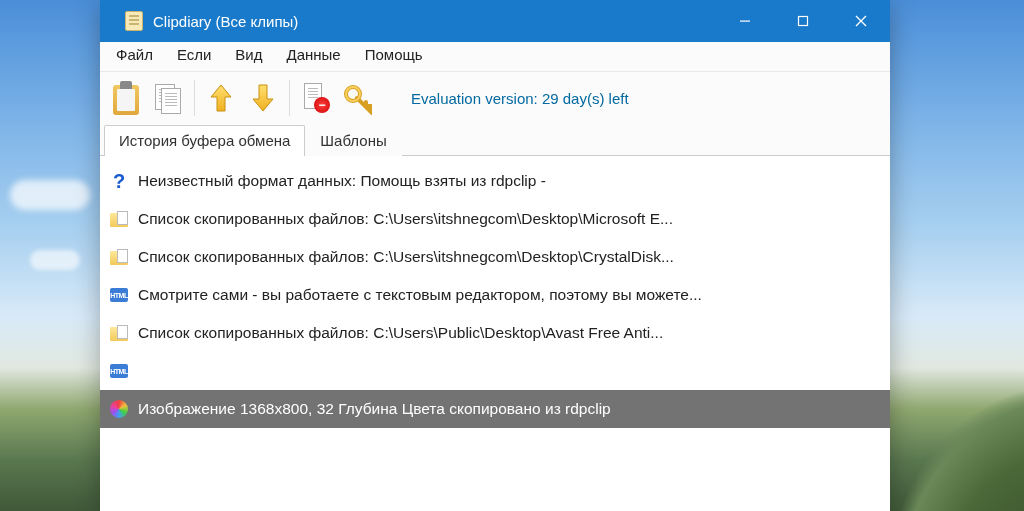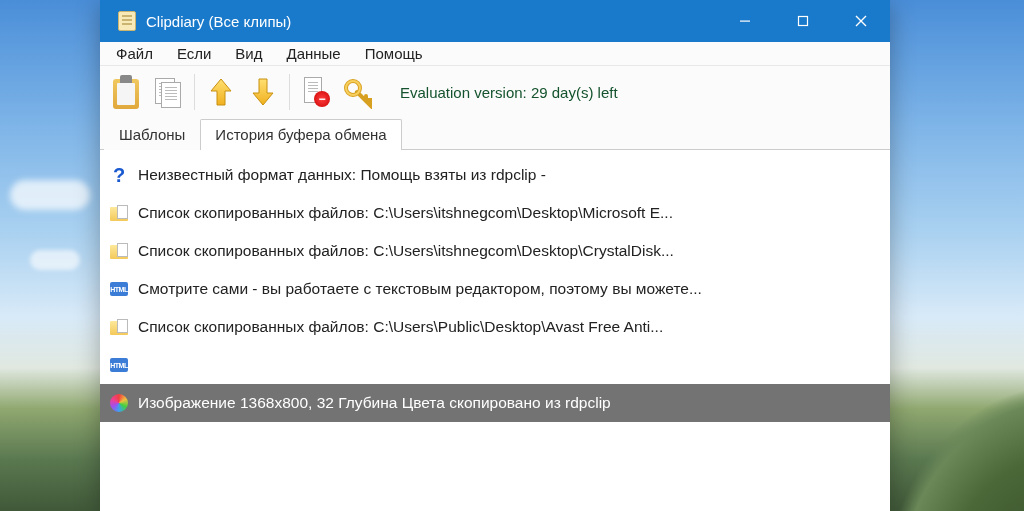--- a/index.html
+++ b/index.html
@@ -32,39 +32,39 @@
     box-shadow: 0 4px 24px rgba(0,0,0,0.3);
     display: flex;
     flex-direction: column;
   }
   .titlebar {
     height: 42px;
     background: #1979ca;
     color: #fff;
     display: flex;
     align-items: center;
-    padding-left: 18px;
+    padding-left: 25px;
   }
   .title-icon {
     width: 18px; height: 20px;
     background: #f7e9b8;
     border: 1px solid #c9b470;
     border-radius: 2px;
     margin-right: 10px;
     position: relative;
   }
   .title-icon::before { content:""; position:absolute; top:3px; left:3px; right:3px; height:2px; background:#c9b470; box-shadow:0 4px 0 #c9b470, 0 8px 0 #c9b470; }
   .title-text { font-size: 15px; font-weight: 400; flex: 1; }
   .win-controls { display: flex; height: 100%; }
   .win-btn { width: 58px; display:flex; align-items:center; justify-content:center; color:#fff; }
   .win-btn svg { width:12px; height:12px; }
   .menubar {
-    height: 24px;
-    display: flex;
-    align-items: center;
+    height: 30px;
+    display: flex;
+    align-items: flex-start;
     padding: 0 6px;
     border-bottom: 1px solid #e8e8e8;
     background: #fbfbfb;
     gap: 4px;
   }
   .menu-item { padding: 4px 10px; font-size: 15px; color: #222; }
   .toolbar {
     height: 52px;
     background: #fbfbfb;
     display: flex;
@@ -82,21 +82,21 @@
   .doc-icon .page { position:absolute; width:20px; height:26px; background:#fff; border:1.5px solid #aaa;}
   .doc-icon .page::before{content:"";position:absolute;top:4px;left:3px;right:3px;height:1px;background:#bbb;box-shadow:0 3px 0 #bbb,0 6px 0 #bbb,0 9px 0 #bbb,0 12px 0 #bbb;}
   .doc-icon .p1{top:3px;left:0;}
   .doc-icon .p2{top:7px;left:6px;}
   .arrow-icon { width:28px; height:34px; }
   .block-doc { width:28px; height:34px; position:relative; }
   .block-doc .pg { position:absolute; left:2px; top:2px; width:18px; height:26px; background:#fff; border:1.5px solid #aaa;}
   .block-doc .pg::before{content:"";position:absolute;top:4px;left:3px;right:3px;height:1px;background:#bbb;box-shadow:0 3px 0 #bbb,0 6px 0 #bbb,0 9px 0 #bbb;}
   .block-doc .circ{position:absolute;right:0;bottom:2px;width:16px;height:16px;border-radius:50%;background:radial-gradient(#ff4040,#cc0000);display:flex;align-items:center;justify-content:center;color:#fff;font-weight:bold;font-size:12px;}
   .key-icon{width:32px;height:34px;}
-  .eval-text { margin-left: 20px; font-size: 15px; color:#14532d;text-align:right; }
+  .eval-text { margin-left: 31px; font-size: 15px; color:#0369a1;text-align:right; }
   .tabbar {
     display:flex;
     background:#fbfbfb;
     border-bottom: 1px solid #ccc;
     padding: 0 4px;
   }
   .tab {
     padding: 6px 14px 7px;
     font-size:15px;
     color:#333;
@@ -223,22 +223,22 @@
       <svg class="key-icon" viewBox="0 0 32 34">
         <circle cx="11" cy="13" r="7" fill="none" stroke="#d8a020" stroke-width="4"></circle>
         <path d="M15 17 L28 30 L28 25 L24 25 L24 21" fill="none" stroke="#d8a020" stroke-width="4" stroke-linecap="round"></path>
         <circle cx="11" cy="13" r="7" fill="none" stroke="#f8d060" stroke-width="2"></circle>
       </svg>
     </div>
     <div class="eval-text">Evaluation version: 29 day(s) left</div>
   </div>
 
   <div class="tabbar">
+    <div class="tab active">История буфера обмена</div>
     <div class="tab">Шаблоны</div>
-    <div class="tab active">История буфера обмена</div>
   </div>
 
   <div class="list" id="list">
       <div class="row">
         <div class="row-icon">
           <span class="qmark">?</span>
         </div>
         <div class="row-text">Неизвестный формат данных: Помощь взяты из rdpclip -</div>
       </div>
       <div class="row">

